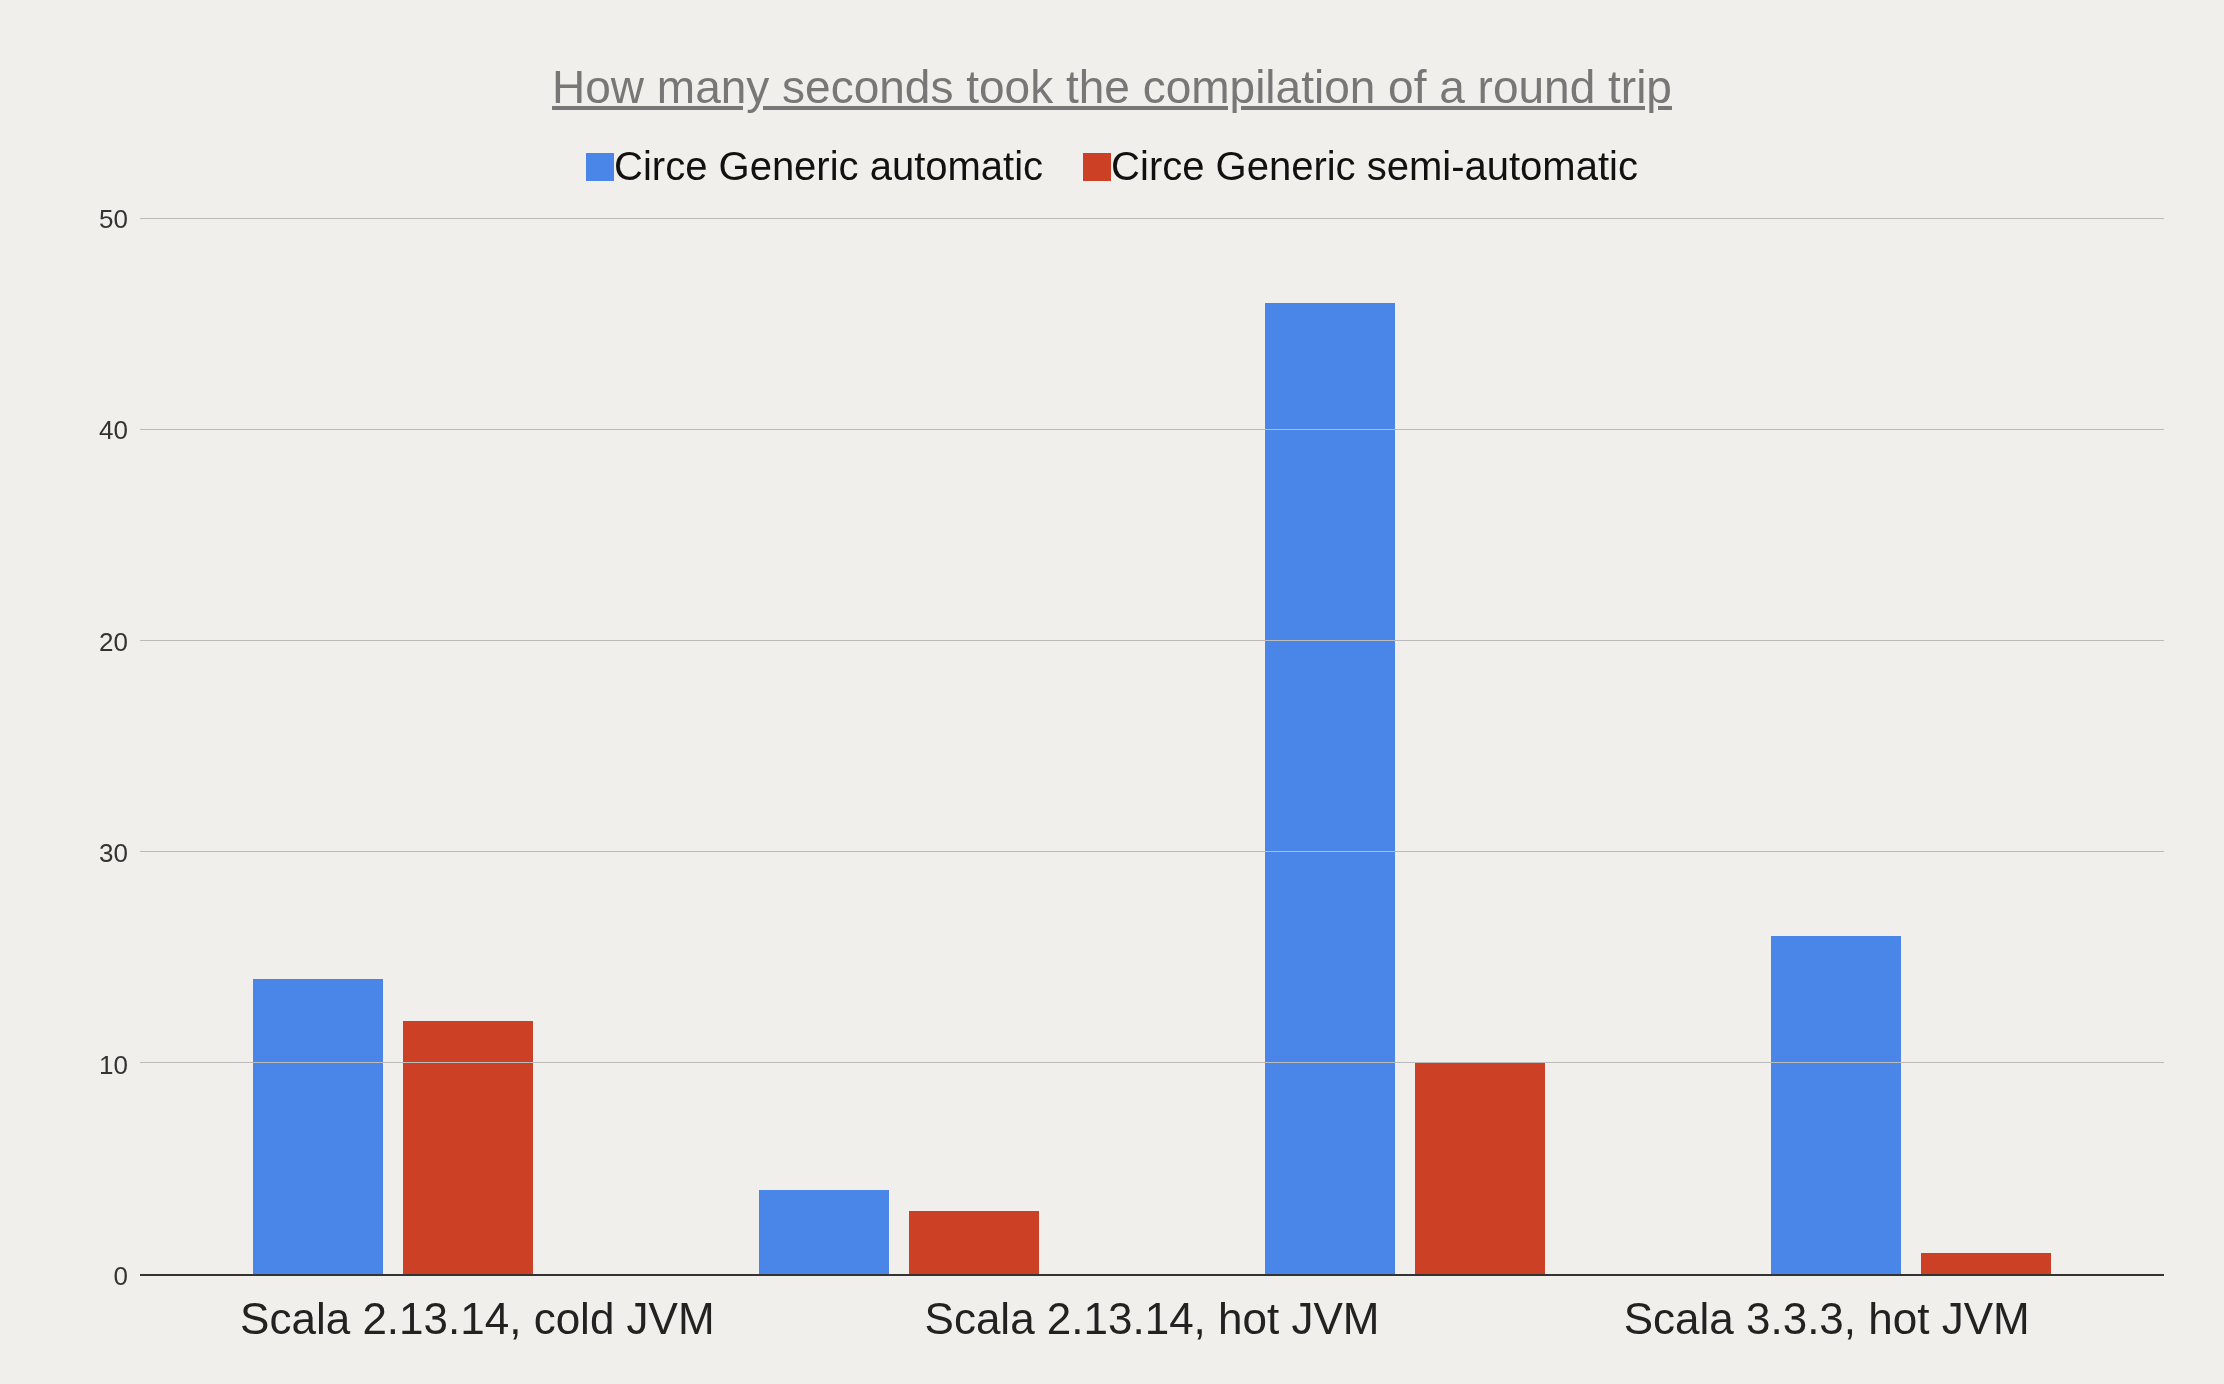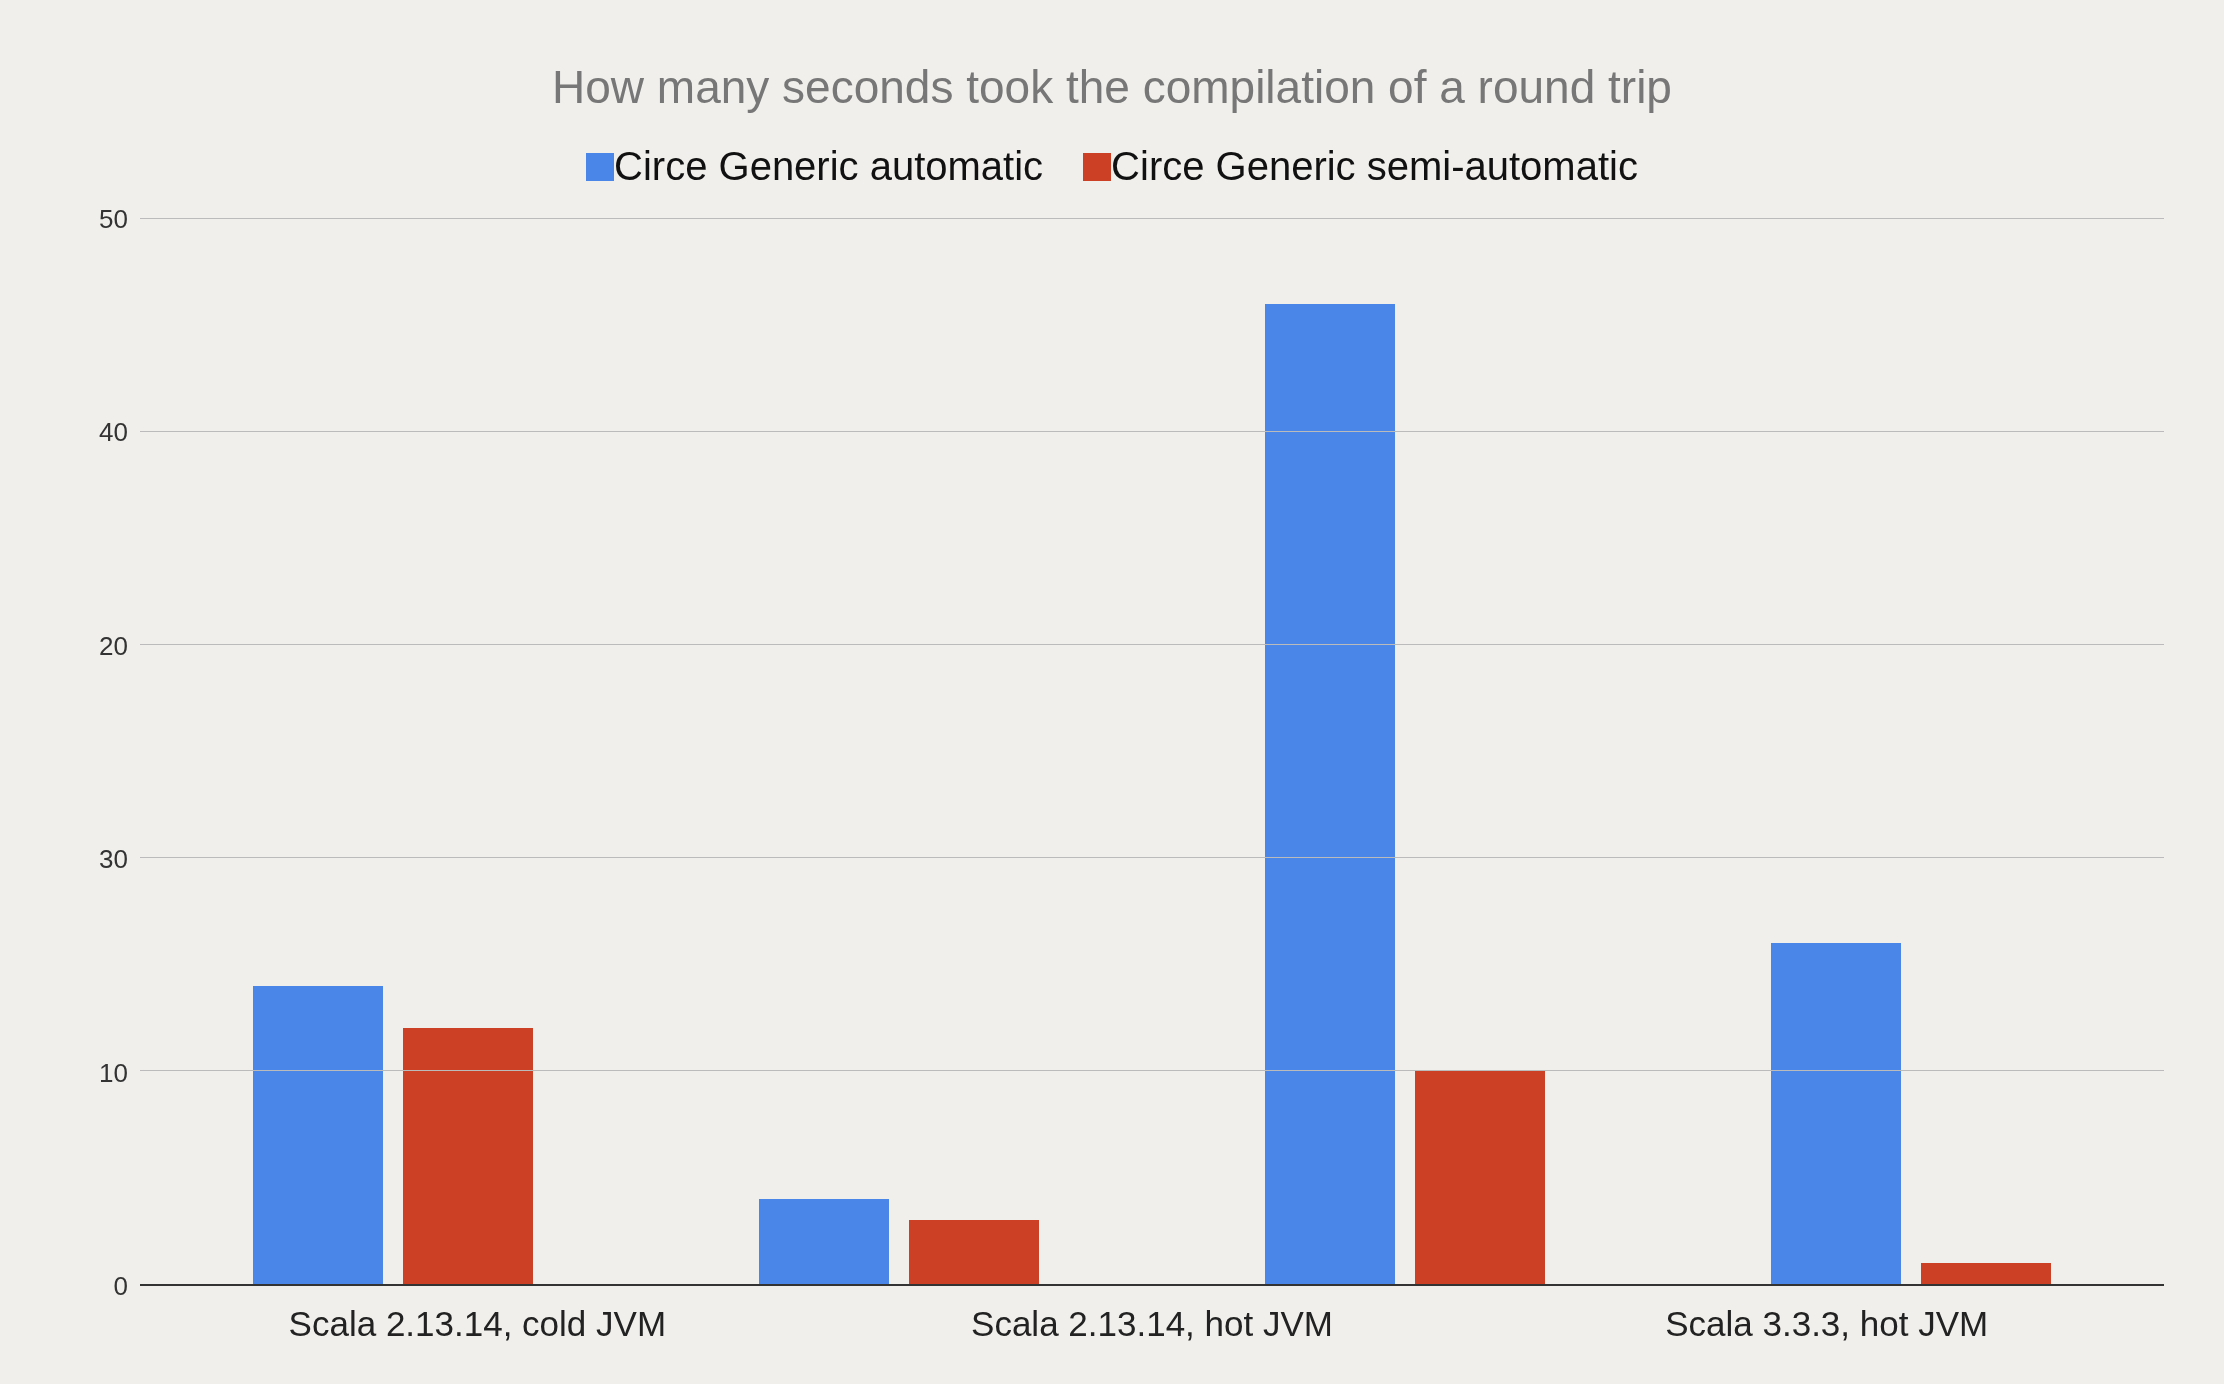--- a/index.html
+++ b/index.html
@@ -16,20 +16,21 @@
       display: flex;
       flex-direction: column;
     }
     .chart-title {
       text-align: center;
       font-size: 46px;
       color: #777;
       font-weight: 400;
       margin-top: 20px;
       margin-bottom: 30px;
+      text-decoration: underline;
     }
     .legend {
       display: flex;
       justify-content: center;
       gap: 40px;
       margin-bottom: 30px;
     }
     .legend-item {
       display: flex;
       align-items: center;
@@ -106,21 +107,21 @@
     .x-axis-spacer {
       width: 80px;
     }
     .x-labels {
       flex: 1;
       display: flex;
     }
     .x-label {
       flex: 1;
       text-align: center;
-      font-size: 35px;
+      font-size: 44px;
       color: #222;
     }
   </style>
 </head>
 <body>
 
 <div class="chart-title">How many seconds took the compilation of a round trip</div>
 
 <div class="legend">
   <div class="legend-item">

